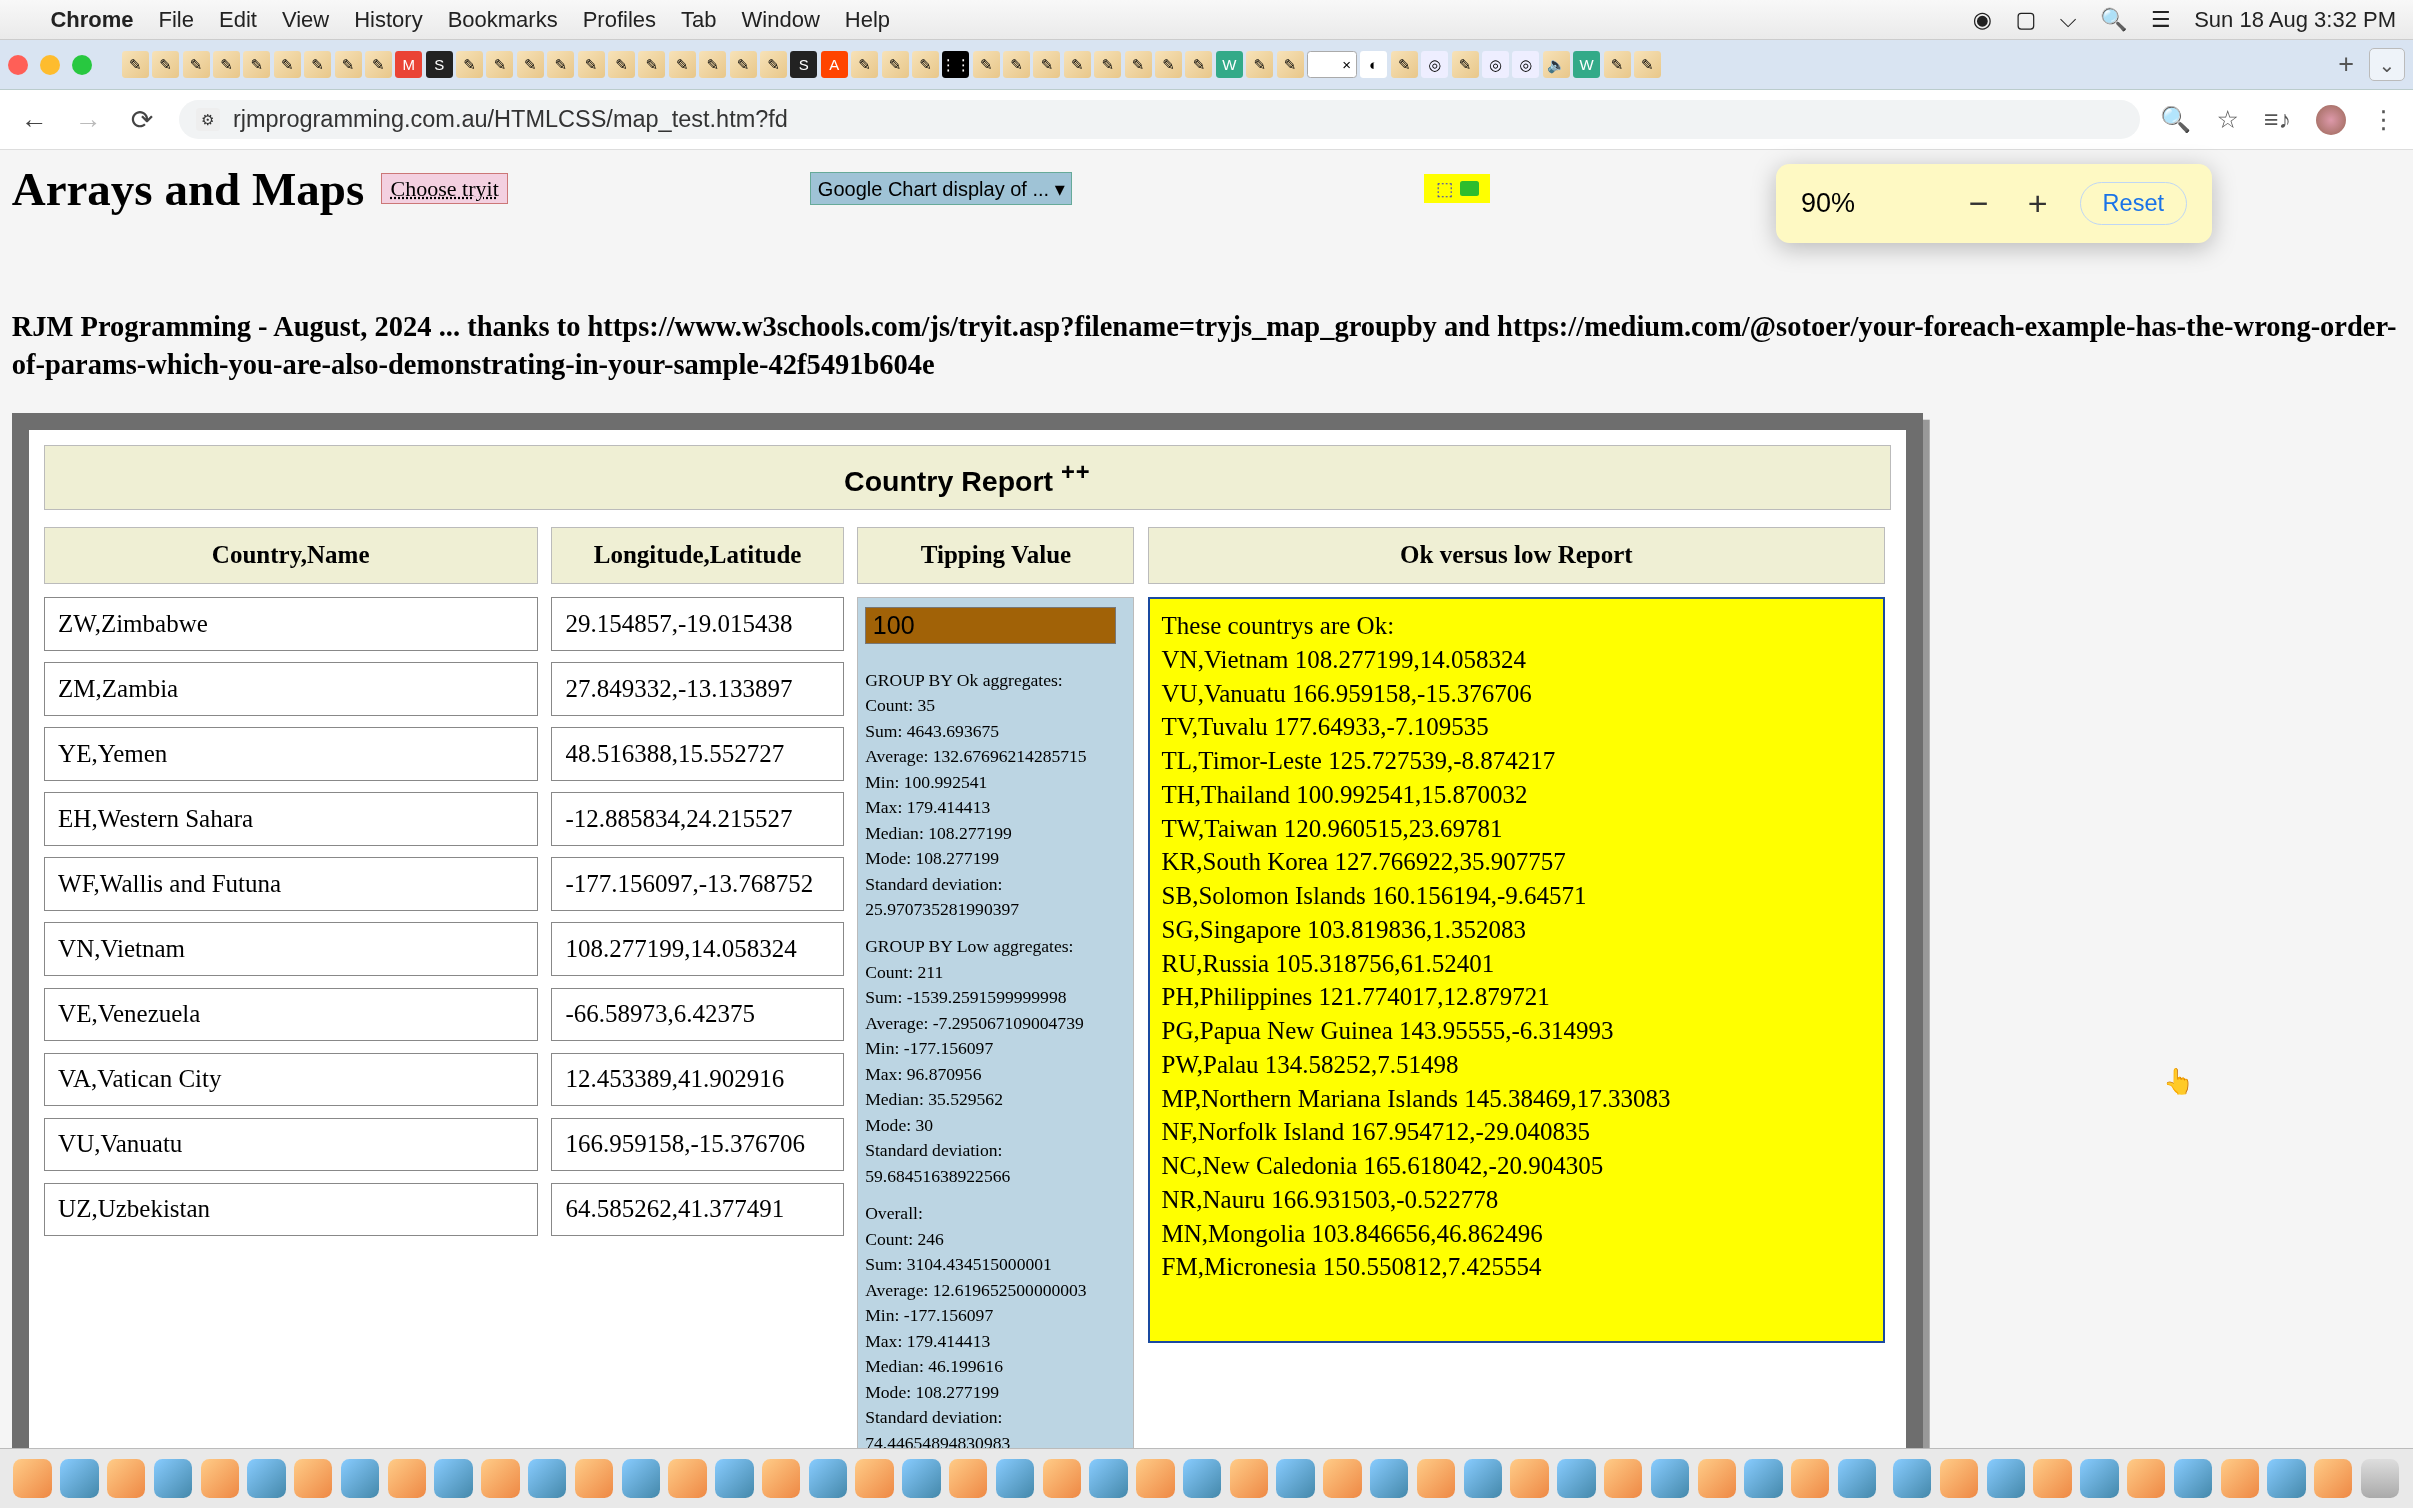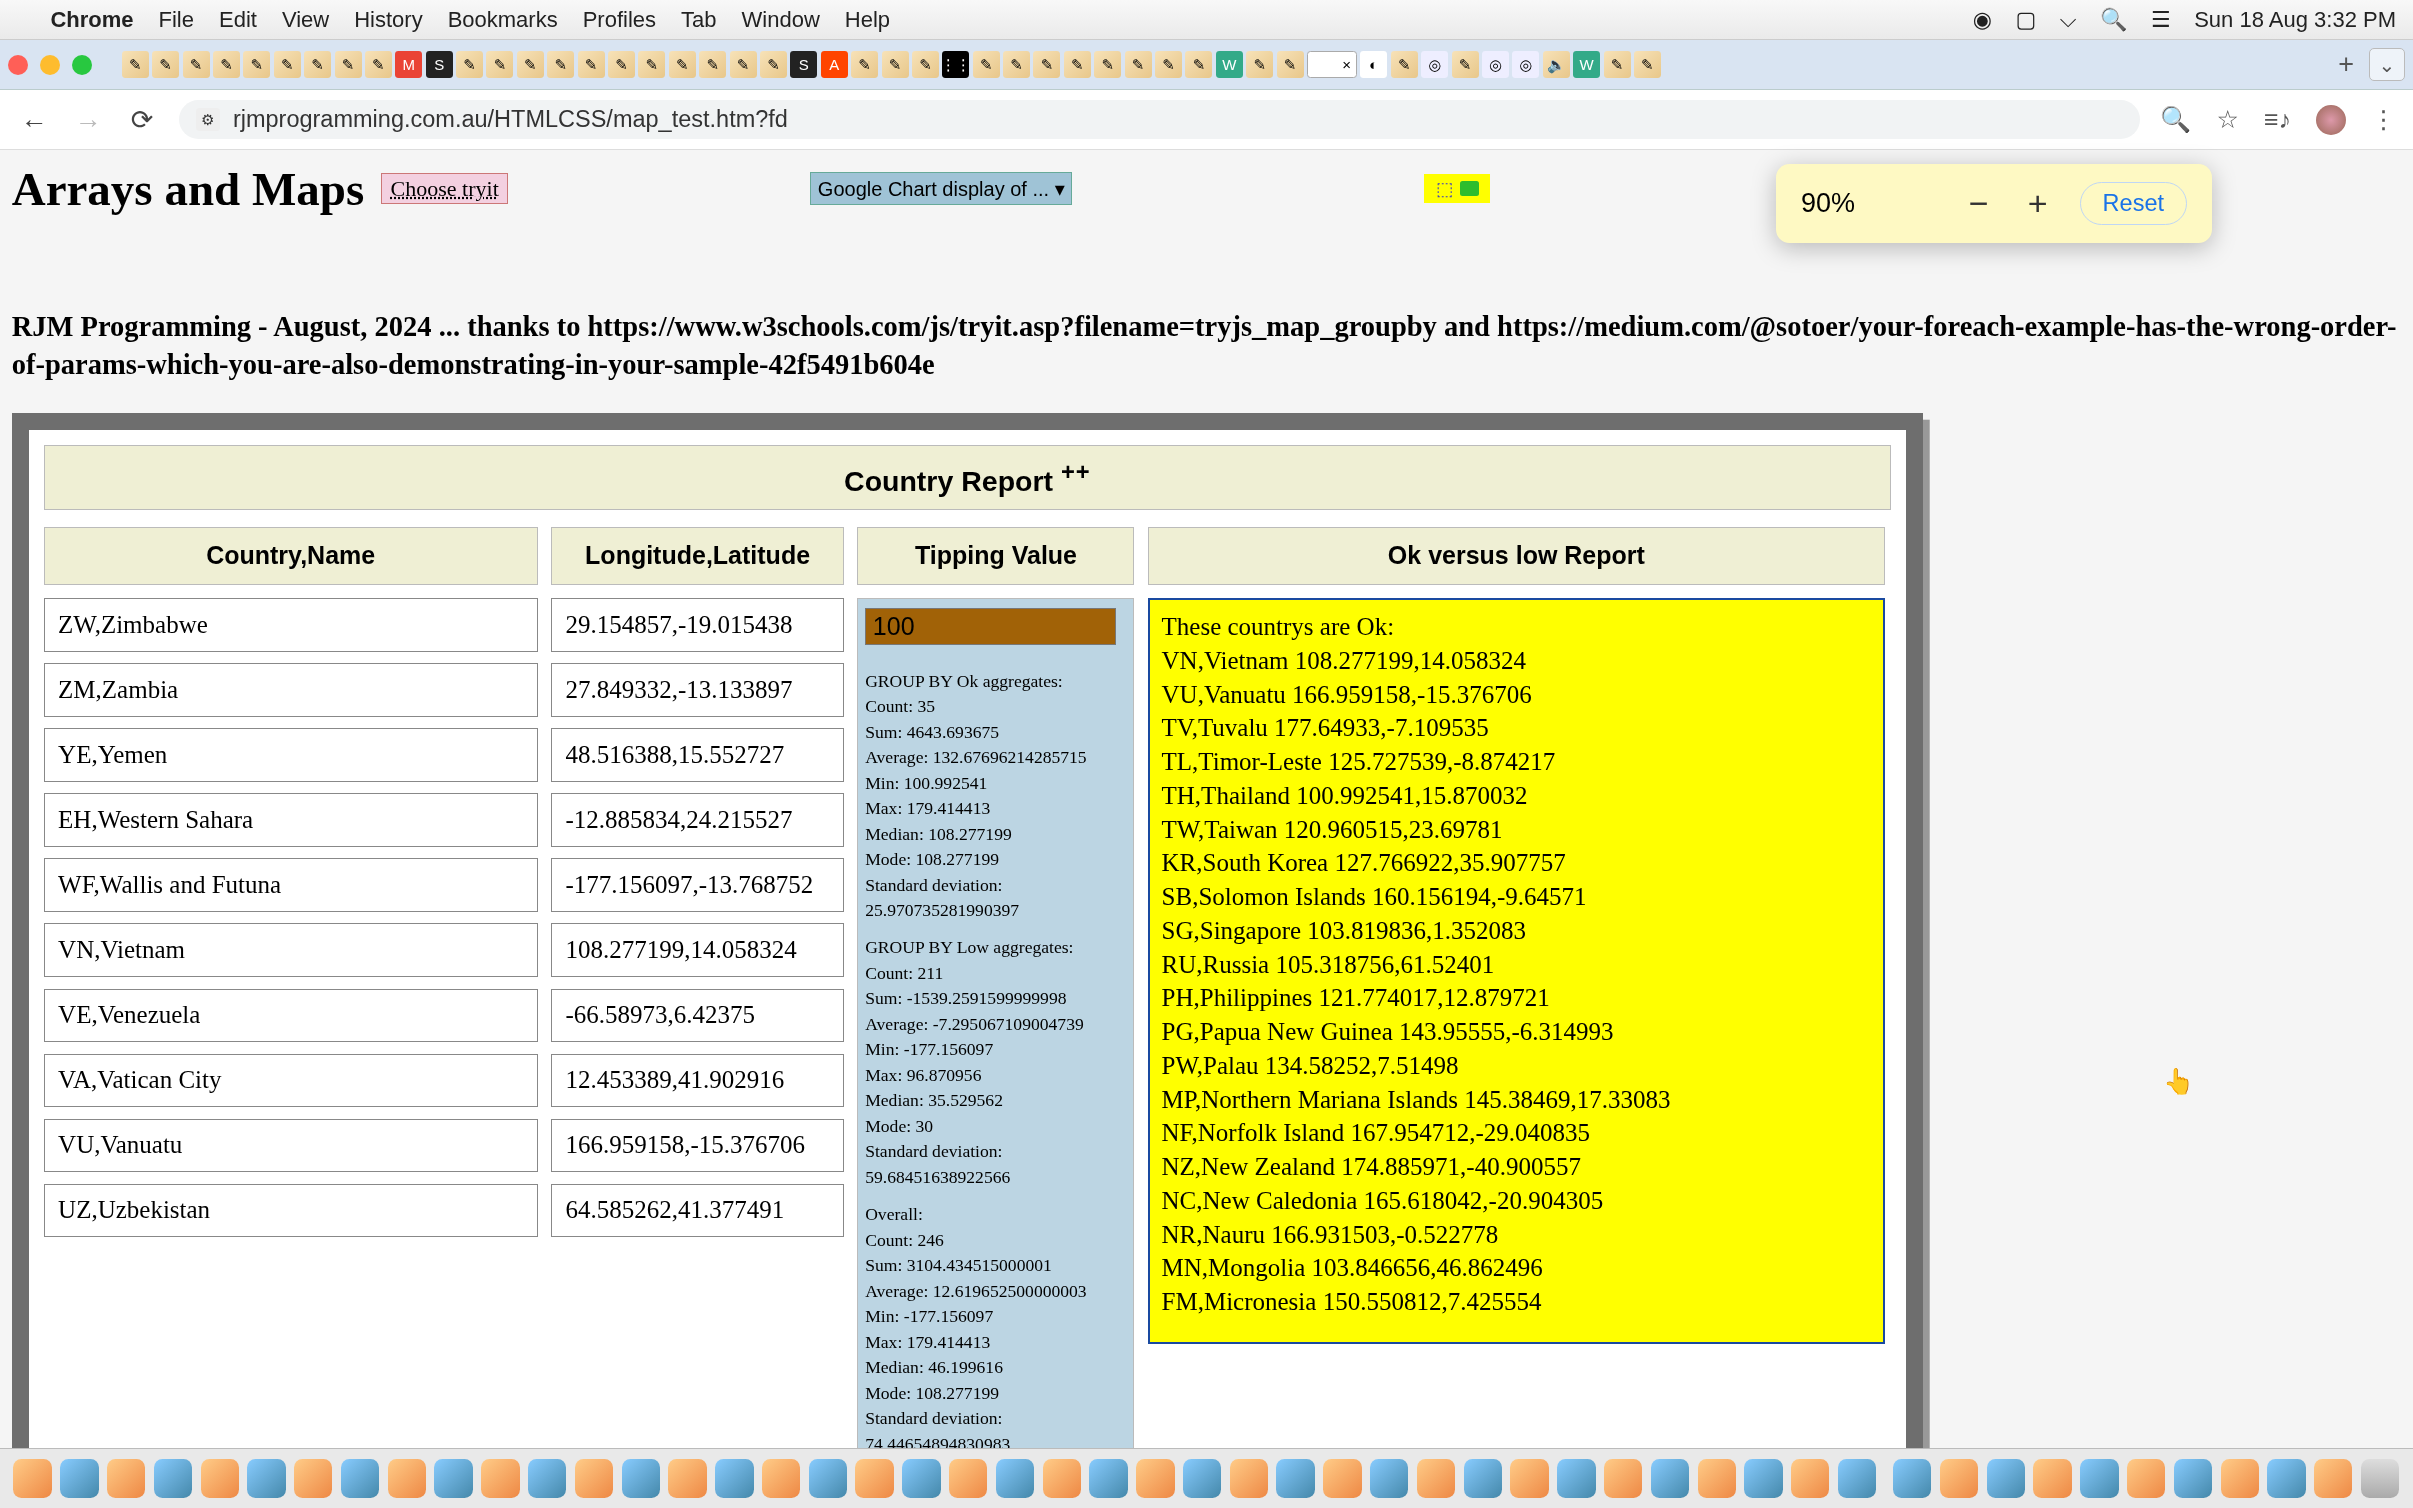--- a/index.html
+++ b/index.html
@@ -43,21 +43,21 @@
   .gsel{background:#9fc3d6; border:0.8px solid #6a9; font-size:20px; padding:3.4px 6.7px; font-family:Arial,sans-serif; margin-left:285px;}
   .ybadge{margin-left:335px; background:#ffff00; padding:3.4px 11.7px; font-size:18.4px; display:inline-flex; gap:6.7px; align-items:center;}
   .ybadge .g{width:18.4px;height:15px;background:#2dbd2d;border-radius:2.5px;}
   .subtitle{font-size:28.5px; font-family:"Times New Roman",serif; font-weight:bold; margin-top:92px; line-height:1.35;}
 
   
   .panel-wrap{margin-top:28.5px; background:#fff; border:17px solid #6e6e6e; border-top-width:17px; width:1911px; padding:15px; box-shadow:6.7px 6.7px 0 #999;}
   .ptitle{background:#efefd4; border:1.7px solid #bbb; text-align:center; font-size:28.5px; font-weight:bold; padding:11.7px; font-family:Liberation Sans, sans-serif;}
   .ptitle .pp{letter-spacing:0.8px;}
   .cols{display:grid; grid-template-columns: 494px 293px 277px 737px; gap:13.4px; margin-top:17px;}
-  .hdr{background:#efefd4; border:1.7px solid #bbb; text-align:center; font-size:25px; font-weight:bold; padding:13.4px; font-family:Liberation Sans, sans-serif;}
+  .hdr{background:#efefd4; border:1.7px solid #bbb; text-align:center; font-size:25px; font-weight:bold; padding:13.4px; font-family:Liberation Serif, serif;}
   .cellbox{background:#fff; border:1.7px solid #888; padding:11.7px 13.4px; font-size:25px; font-family:"Times New Roman",serif; margin-bottom:11.7px;}
   .col{display:flex; flex-direction:column;}
   .tipwrap{background:#bcd5e3; border:1.7px solid #bbb; padding:6.7px; font-size:18.4px; font-family:"Times New Roman",serif;}
   .tipinput{width:96%; border:1.7px solid #777; font-size:25px; padding:3.4px 6.7px; background:#a16207; margin:1.7px 0 11.7px 0; font-family:Arial;}
   .aggline{font-size:17.6px; line-height:1.45;}
   .aggsec{margin-top:11.7px;}
   .okbox{background:#ffff00; border:2.5px solid #1a4aa0; padding:10px 11.7px; font-size:25px; font-family:"Times New Roman",serif; line-height:1.35; height:746px; overflow:hidden;}
 
   
   .dock{position:fixed; bottom:0; left:0; right:0; height:60px; background:rgba(230,230,230,.85); border-top:0.8px solid #bbb; display:flex; align-items:center; padding:0 13.4px; gap:8.4px; backdrop-filter:blur(5px);}
@@ -282,21 +282,20 @@
             <div>TW,Taiwan 120.960515,23.69781</div>
             <div>KR,South Korea 127.766922,35.907757</div>
             <div>SB,Solomon Islands 160.156194,-9.64571</div>
             <div>SG,Singapore 103.819836,1.352083</div>
             <div>RU,Russia 105.318756,61.52401</div>
             <div>PH,Philippines 121.774017,12.879721</div>
             <div>PG,Papua New Guinea 143.95555,-6.314993</div>
             <div>PW,Palau 134.58252,7.51498</div>
             <div>MP,Northern Mariana Islands 145.38469,17.33083</div>
             <div>NF,Norfolk Island 167.954712,-29.040835</div>
-            <div>NZ,New Zealand 174.885971,-40.900557</div>
             <div>NC,New Caledonia 165.618042,-20.904305</div>
             <div>NR,Nauru 166.931503,-0.522778</div>
             <div>MN,Mongolia 103.846656,46.862496</div>
             <div>FM,Micronesia 150.550812,7.425554</div>
           </div>
       </div>
     </div>
   </div>
 
   <span class="cursor-hand">👆</span>

